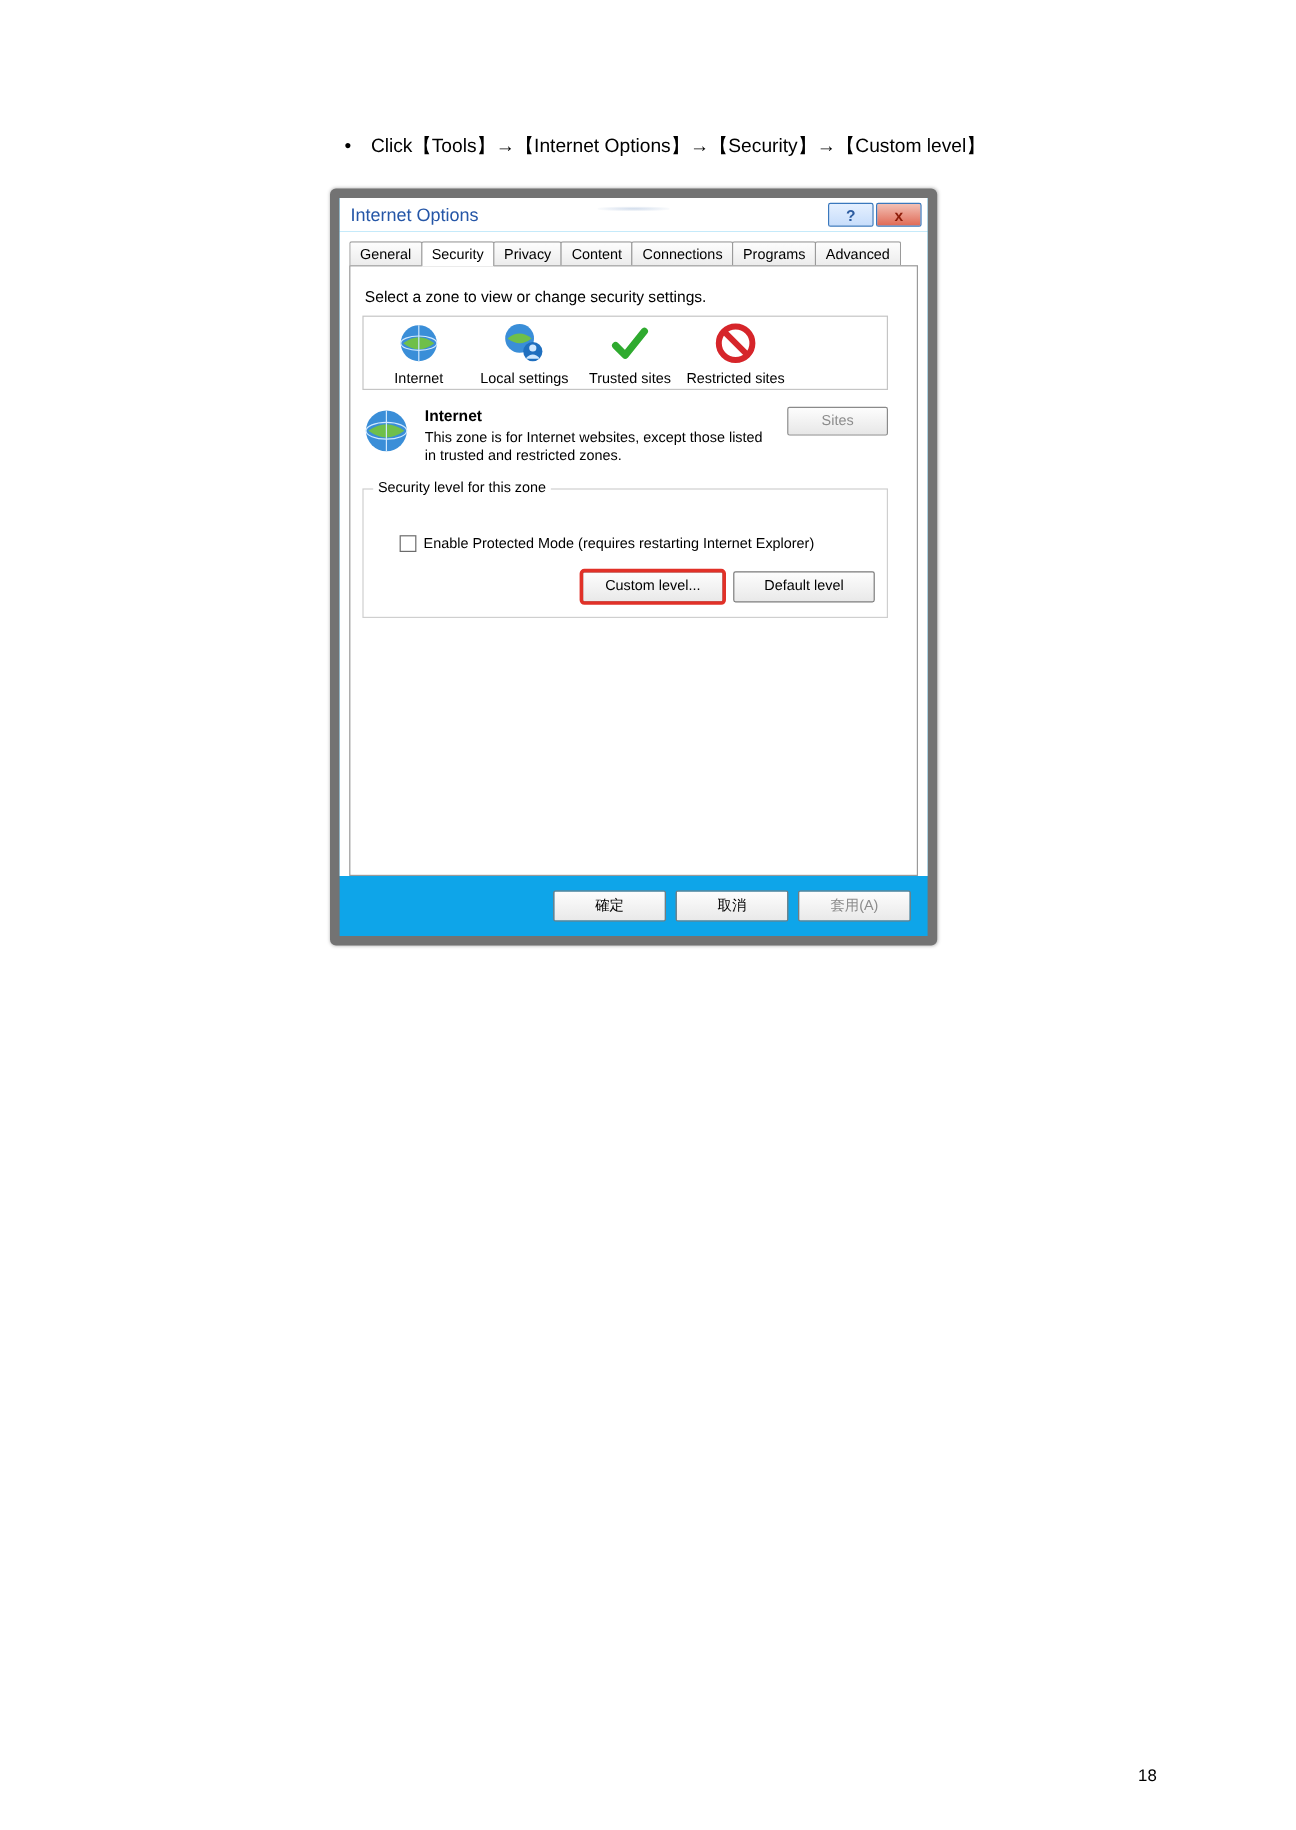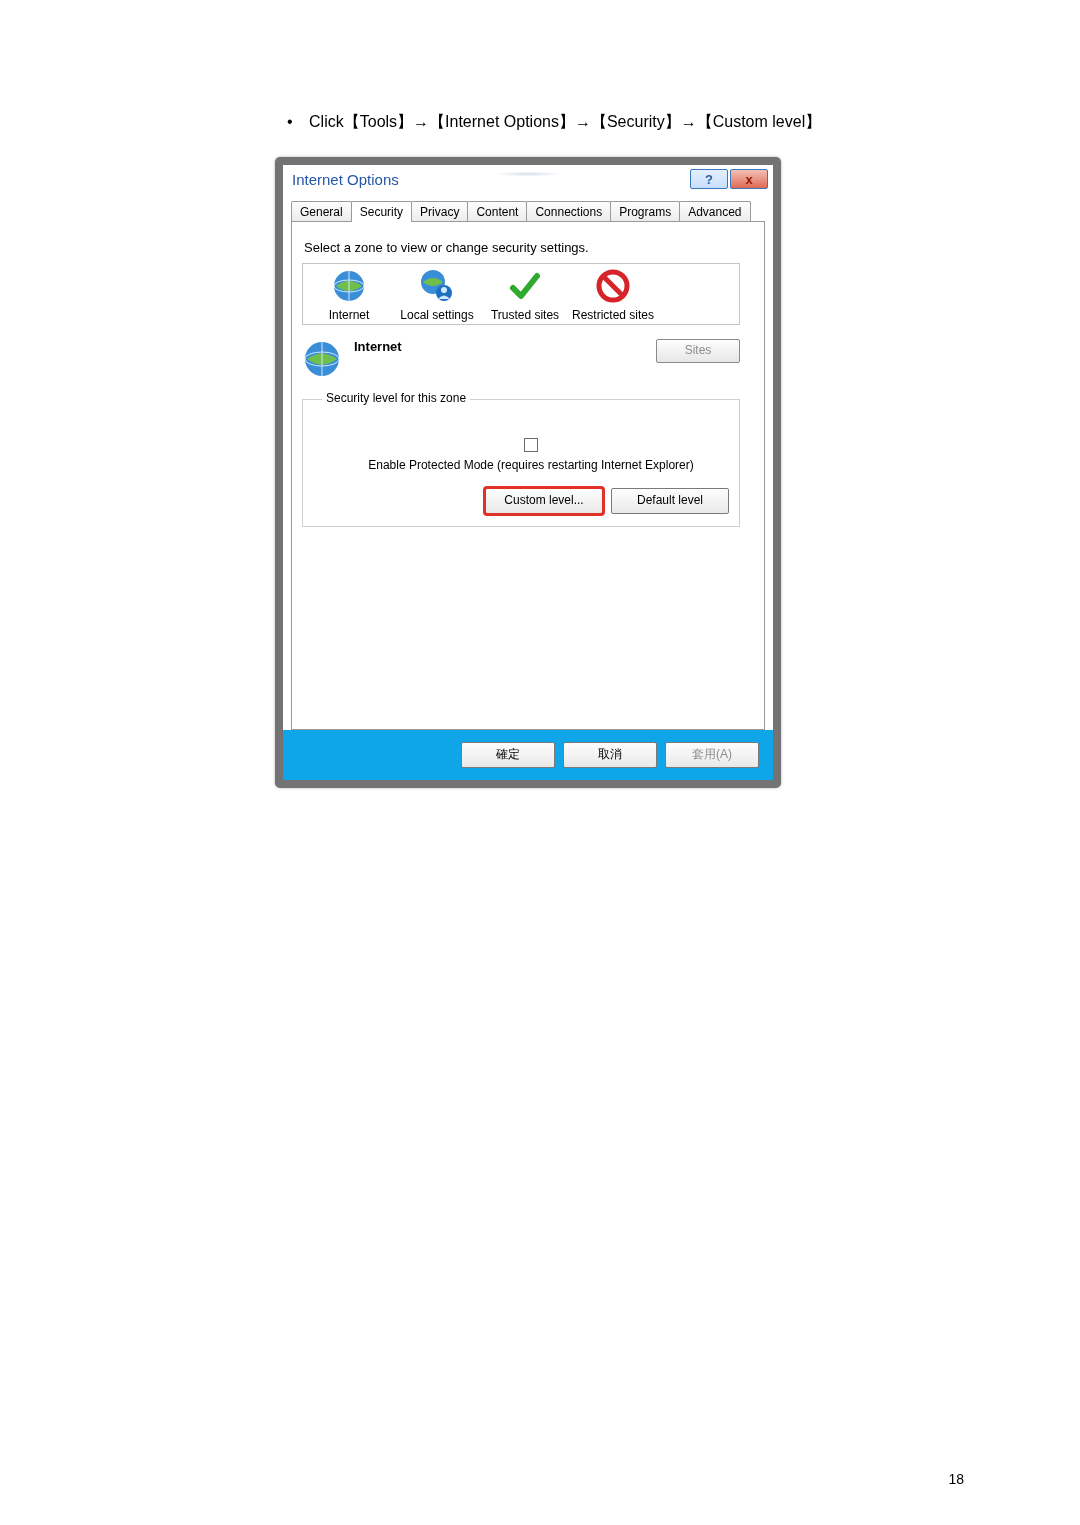--- a/index.html
+++ b/index.html
@@ -113,26 +113,26 @@
     width:82px;height:22px;border:1px solid #8a8a8a;border-radius:2px;
     background:linear-gradient(#fdfdfd,#e7e7e7);
     color:#8c8c8c;font-size:12px;text-align:center;line-height:20px;
     margin-left:auto;
   }
 
   .group {
     border:1px solid #cfcfcf; margin-top:20px; padding:10px 10px 12px 10px; position:relative;
   }
   .group > .legend {
-    position:absolute; top:-9px; left:8px; background:#fff; padding:0 4px; font-size:12px;margin-left:11px;
+    position:absolute; top:-9px; left:8px; background:#fff; padding:0 4px; font-size:12px;
   }
   .custom-block { margin: 22px 0 0 46px; font-size:12px; line-height:1.35;}
   .custom-block .hd{font-weight:bold;}
 
-  .pm-row { margin:28px 0 0 20px; font-size:12px; display:flex; align-items:center; gap:6px;flex-direction:column;}
+  .pm-row { margin:28px 0 0 20px; font-size:12px; display:flex; align-items:center; gap:6px;}
   .pm-row .cb{width:12px;height:12px;border:1px solid #6b6b6b;}
 
   .level-btn-row{display:flex;gap:8px;justify-content:flex-end;margin-top:16px;}
   .std-btn{
     min-width:100px;height:24px;border:1px solid #7a7a7a;border-radius:2px;
     background:linear-gradient(#fdfdfd,#e9e9e9);font-size:12px;text-align:center;line-height:22px;
     padding:0 8px;
   }
   .std-btn.highlight{ outline:3px solid #e13128; outline-offset:-1px;}
 
@@ -233,20 +233,21 @@
         <div class="big-icon">
           <svg viewBox="0 0 40 40">
               <circle cx="20" cy="20" r="17" fill="#3a8ed8"></circle>
               <path d="M5 20 Q20 9 35 20 Q20 31 5 20" fill="#6fbf4a"></path>
               <ellipse cx="20" cy="20" rx="17" ry="7" fill="none" stroke="#cfe8ff"></ellipse>
               <line x1="20" y1="3" x2="20" y2="37" stroke="#cfe8ff"></line>
             </svg>
         </div>
         <div class="txt">
           <div class="name">Internet</div>
+          <div class="desc">This zone is for Internet websites, except those listed in trusted and restricted zones.</div>
         </div>
         <div class="sites-btn">Sites</div>
       </div>
 
       <div class="group">
         <div class="legend">Security level for this zone</div>
 
 
         <div class="pm-row">
           <div class="cb"></div>

